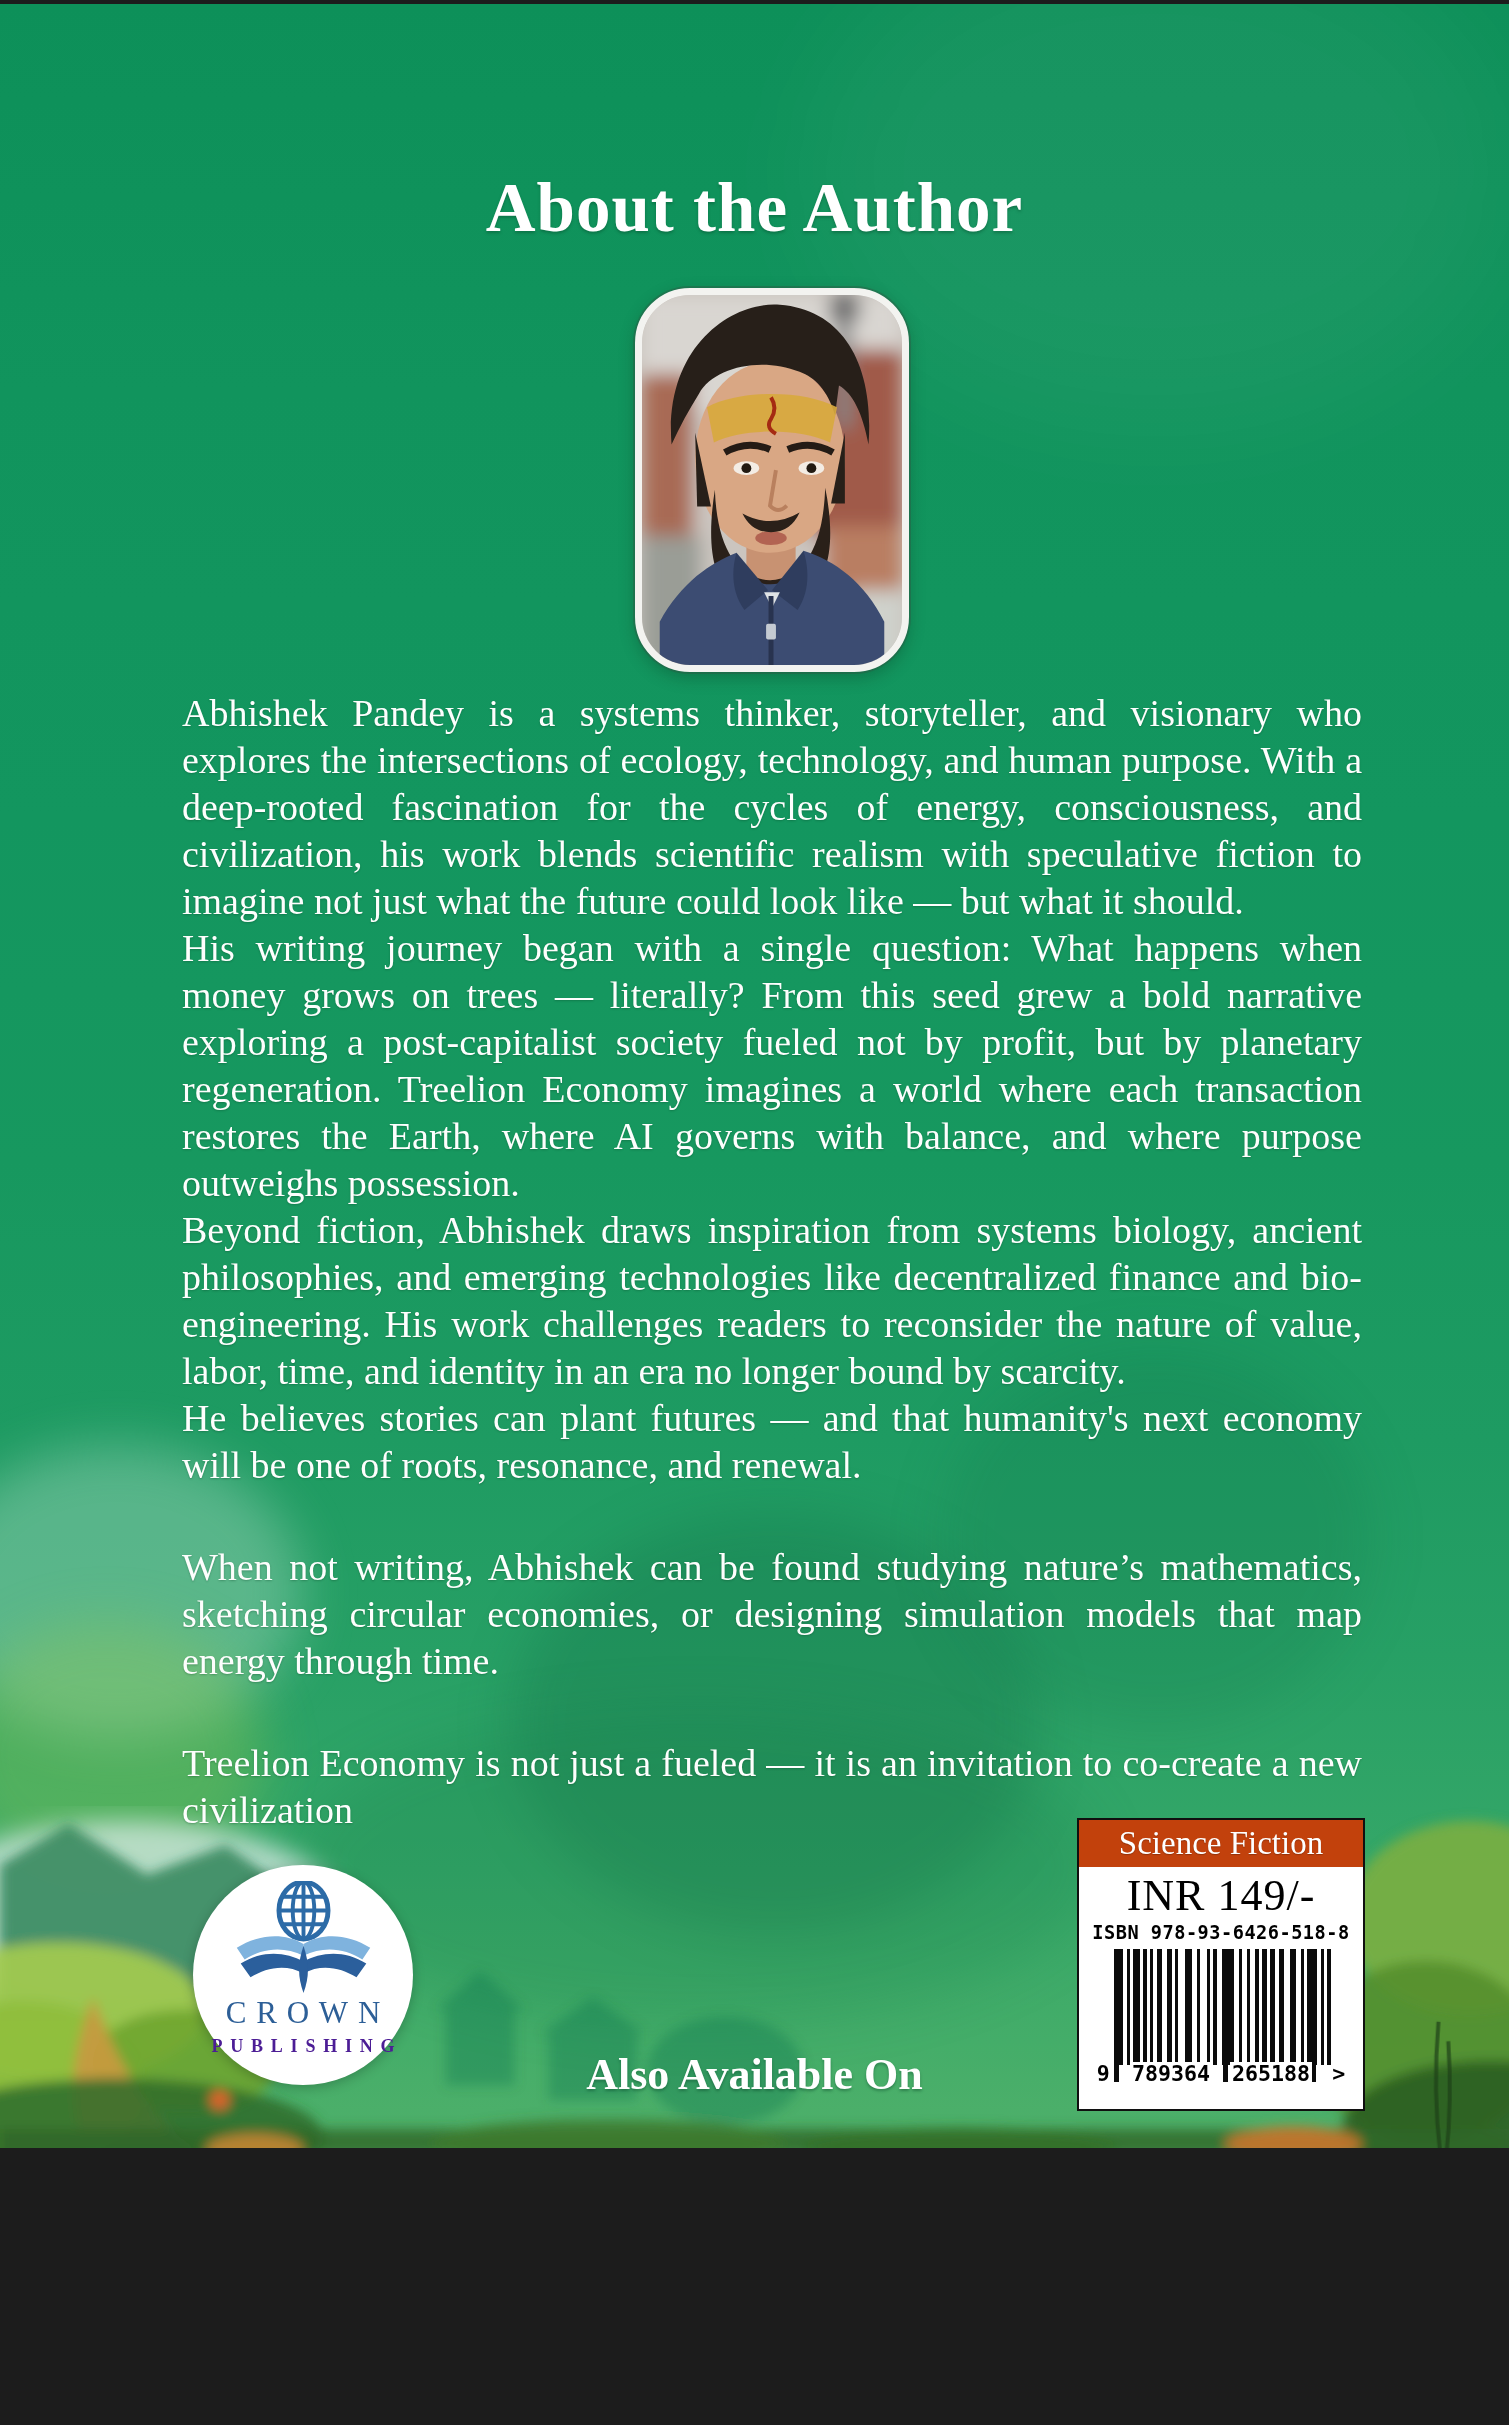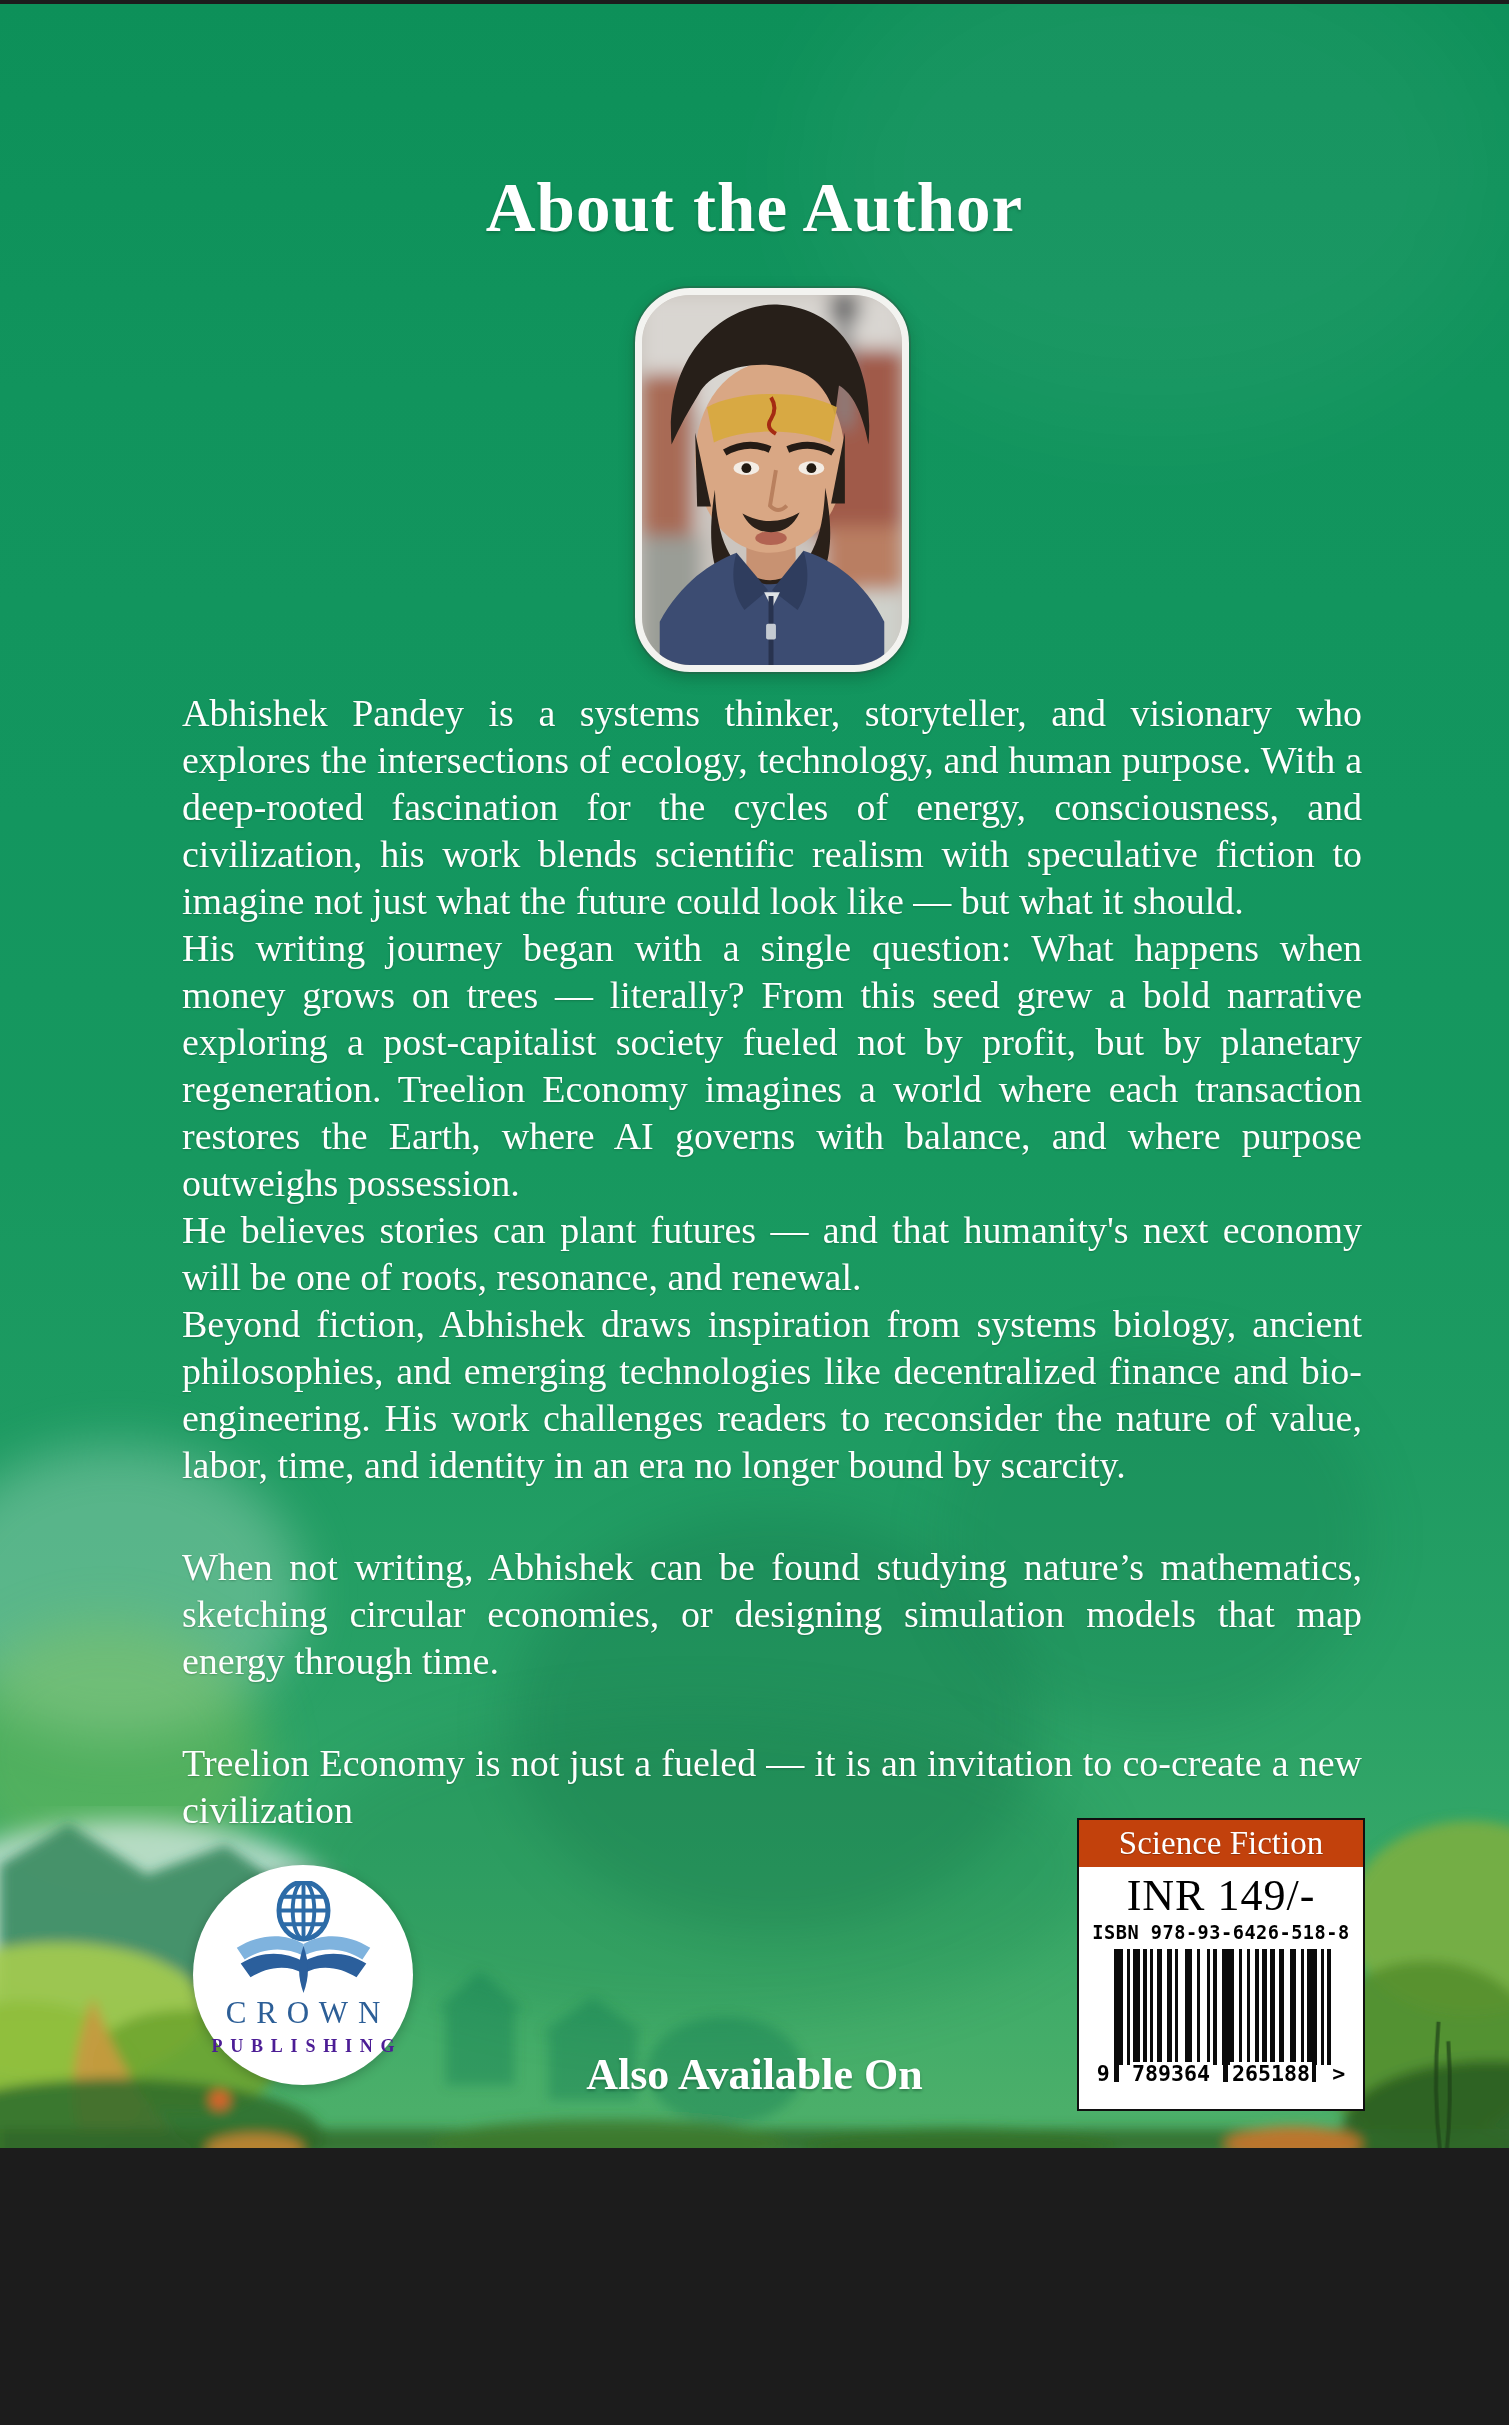--- a/index.html
+++ b/index.html
@@ -220,22 +220,22 @@
       <path d="M164,260 L132,300 L158,320 C170,302 170,280 164,260 Z" fill="#2F3D5E"></path>
       <polygon points="124,302 140,302 132,318" fill="#DFE3E6"></polygon>
       <path d="M131,306 L131,376" stroke="#28334F" stroke-width="5"></path>
       <rect x="126" y="334" width="10" height="16" rx="2" fill="#C4CAD2"></rect>
     </svg>
   </div>
 
   <div class="bio">
     <p>Abhishek Pandey is a systems thinker, storyteller, and visionary who explores the intersections of ecology, technology, and human purpose. With a deep-rooted fascination for the cycles of energy, consciousness, and civilization, his work blends scientific realism with speculative fiction to imagine not just what the future could look like — but what it should.</p>
     <p>His writing journey began with a single question: What happens when money grows on trees — literally? From this seed grew a bold narrative exploring a post-capitalist society fueled not by profit, but by planetary regeneration. Treelion Economy imagines a world where each transaction restores the Earth, where AI governs with balance, and where purpose outweighs possession.</p>
+    <p>Beyond fiction, Abhishek draws inspiration from systems biology, ancient philosophies, and emerging technologies like decentralized finance and bio-engineering. His work challenges readers to reconsider the nature of value, labor, time, and identity in an era no longer bound by scarcity.</p>
     <p>He believes stories can plant futures — and that humanity's next economy will be one of roots, resonance, and renewal.</p>
-    <p>Beyond fiction, Abhishek draws inspiration from systems biology, ancient philosophies, and emerging technologies like decentralized finance and bio-engineering. His work challenges readers to reconsider the nature of value, labor, time, and identity in an era no longer bound by scarcity.</p>
     <p class="gap">When not writing, Abhishek can be found studying nature’s mathematics, sketching circular economies, or designing simulation models that map energy through time.</p>
     <p class="gap">Treelion Economy is not just a fueled — it is an invitation to co-create a new civilization</p>
   </div>
 
   <div class="crown">
     <svg width="157" height="116" viewBox="0 0 160 118">
       <g stroke="#2C6BA7" fill="none">
         <ellipse cx="80" cy="30" rx="25" ry="29" stroke-width="5"></ellipse>
         <ellipse cx="80" cy="30" rx="11" ry="29" stroke-width="4"></ellipse>
         <path d="M80,1 L80,59" stroke-width="4"></path>

